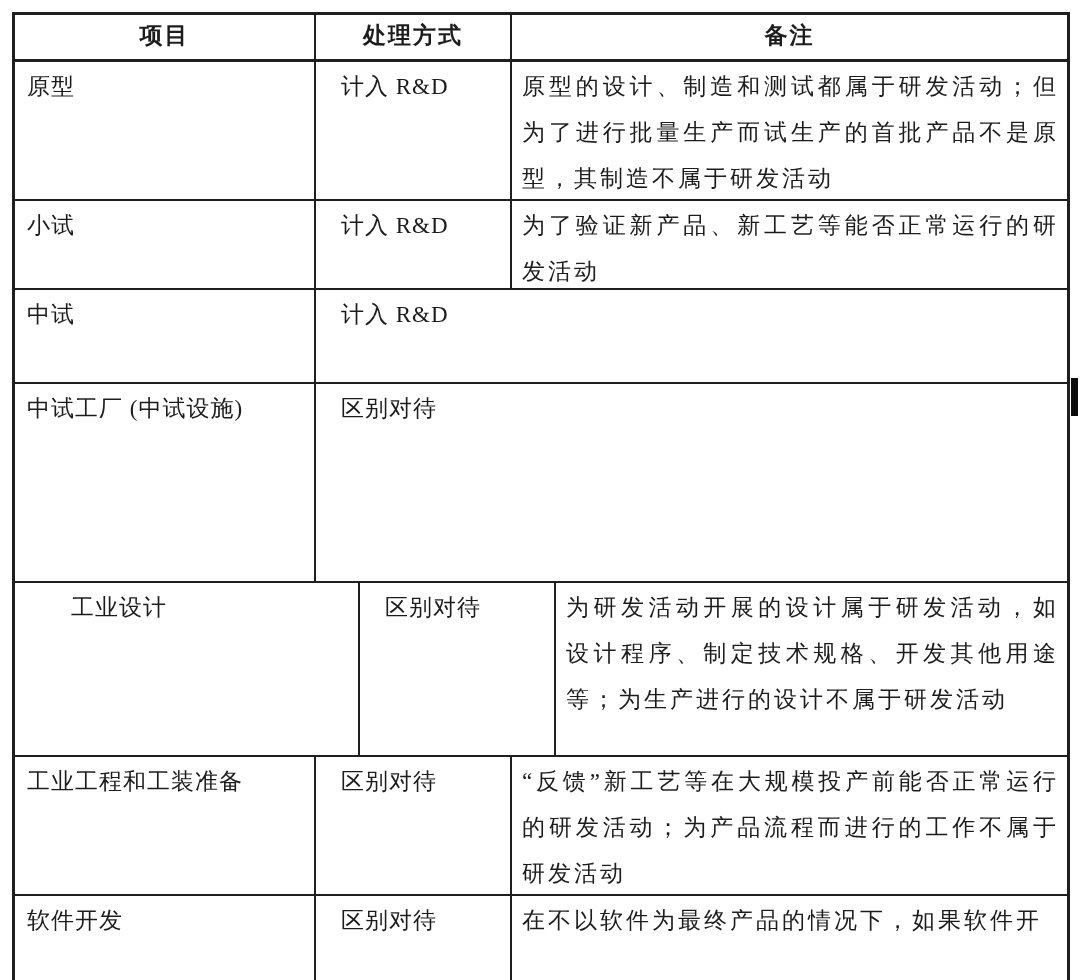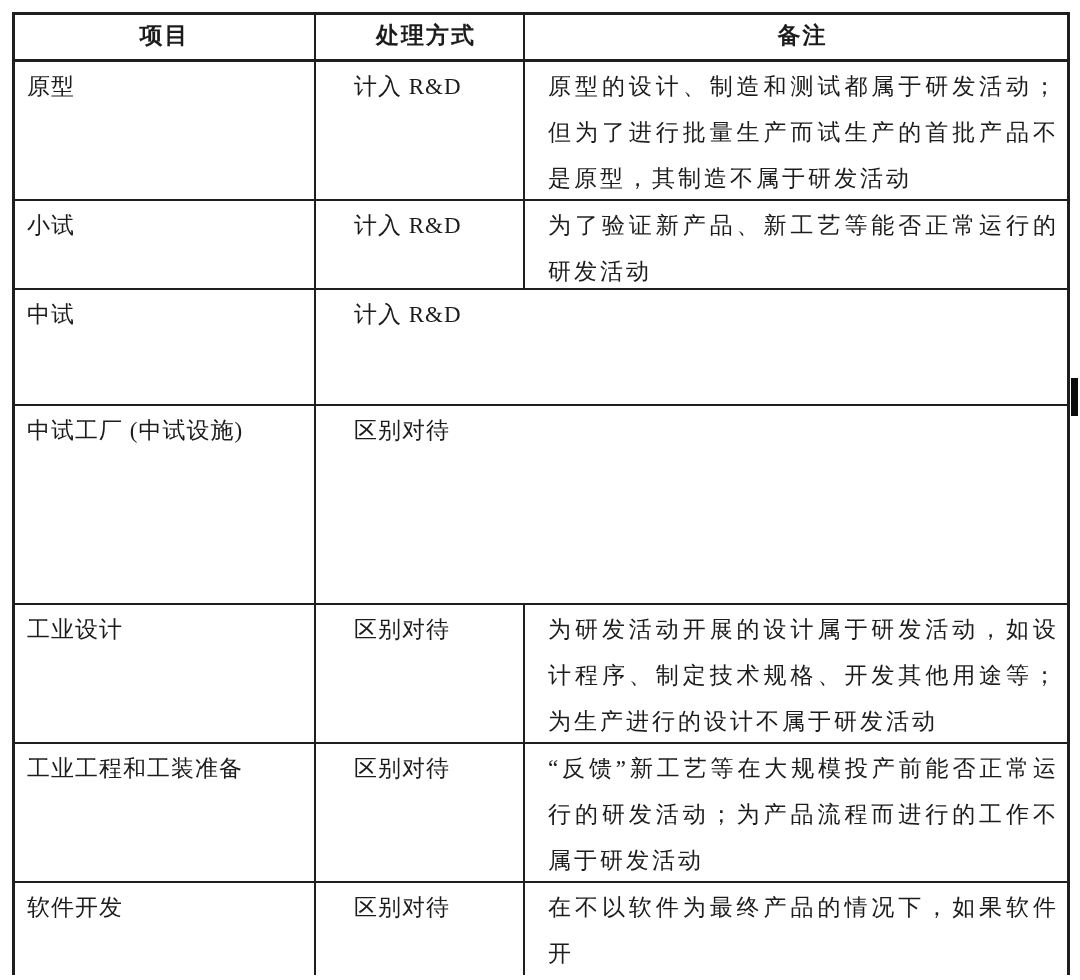--- a/index.html
+++ b/index.html
@@ -27,21 +27,20 @@
     border-bottom: none; 
     background: #ffffff;
     box-sizing: border-box;
   }
   .row {
     display: grid;
     grid-template-columns: 301px 196px 1fr;
     border-bottom: 2px solid #1f1f1f;
     box-sizing: border-box;
     overflow: hidden;
-    gap: 13px;
   }
   .row.header-row {
     border-bottom: 3px solid #1f1f1f;
   }
   .row.last {
     border-bottom: none;
   }
   .cell {
     border-right: 2px solid #1f1f1f;
     box-sizing: border-box;
@@ -70,23 +69,23 @@
     font-weight: bold;
     text-align: center;
     letter-spacing: 2px;
     line-height: 42px;
     padding: 0 4px;
   }
   
   .rh  { height: 47px; }
   .r0  { height: 139px; }
   .r1  { height: 89px; }
-  .r2  { height: 116px; }
+  .r2  { height: 94px; }
   .r3  { height: 199px; }
-  .r4  { height: 139px; }
+  .r4  { height: 174px; padding-left: 44px; }
   .r5  { height: 139px; }
   .r6  { height: 92px; }
   .edge-marker {
     position: absolute;
     left: 1071px;
     top: 378px;
     width: 7px;
     height: 38px;
     background: #0b0b0b;
   }

